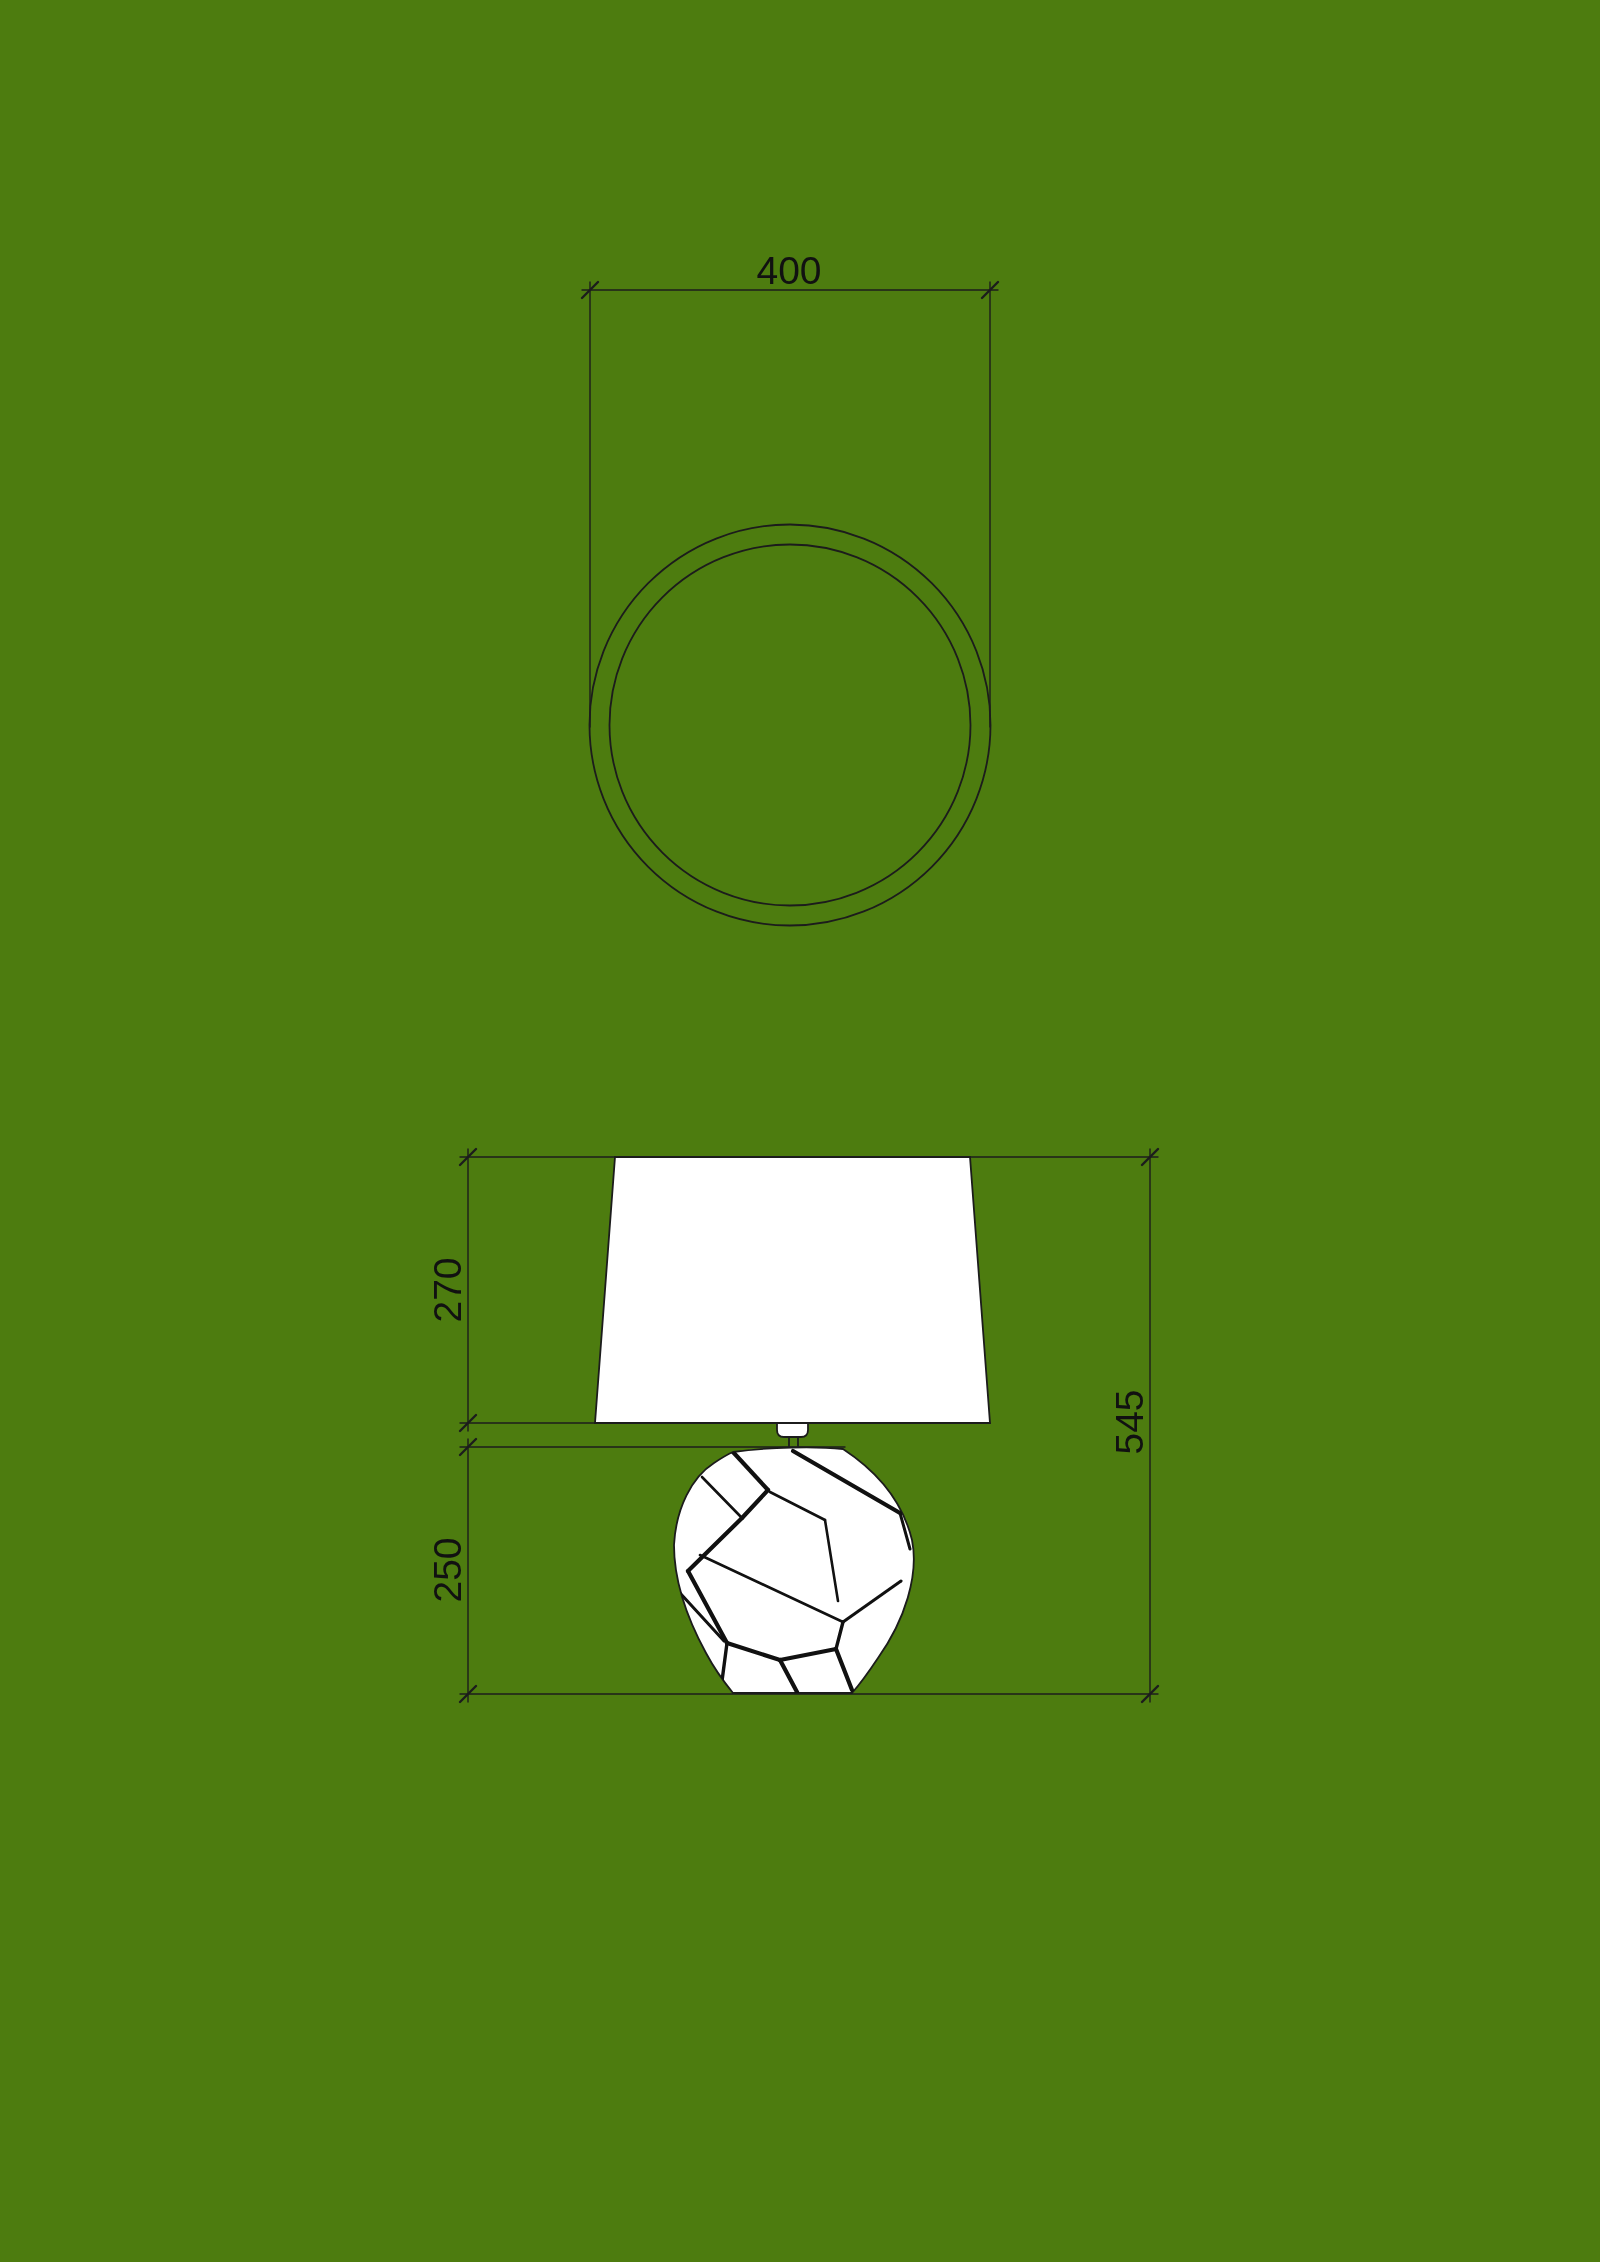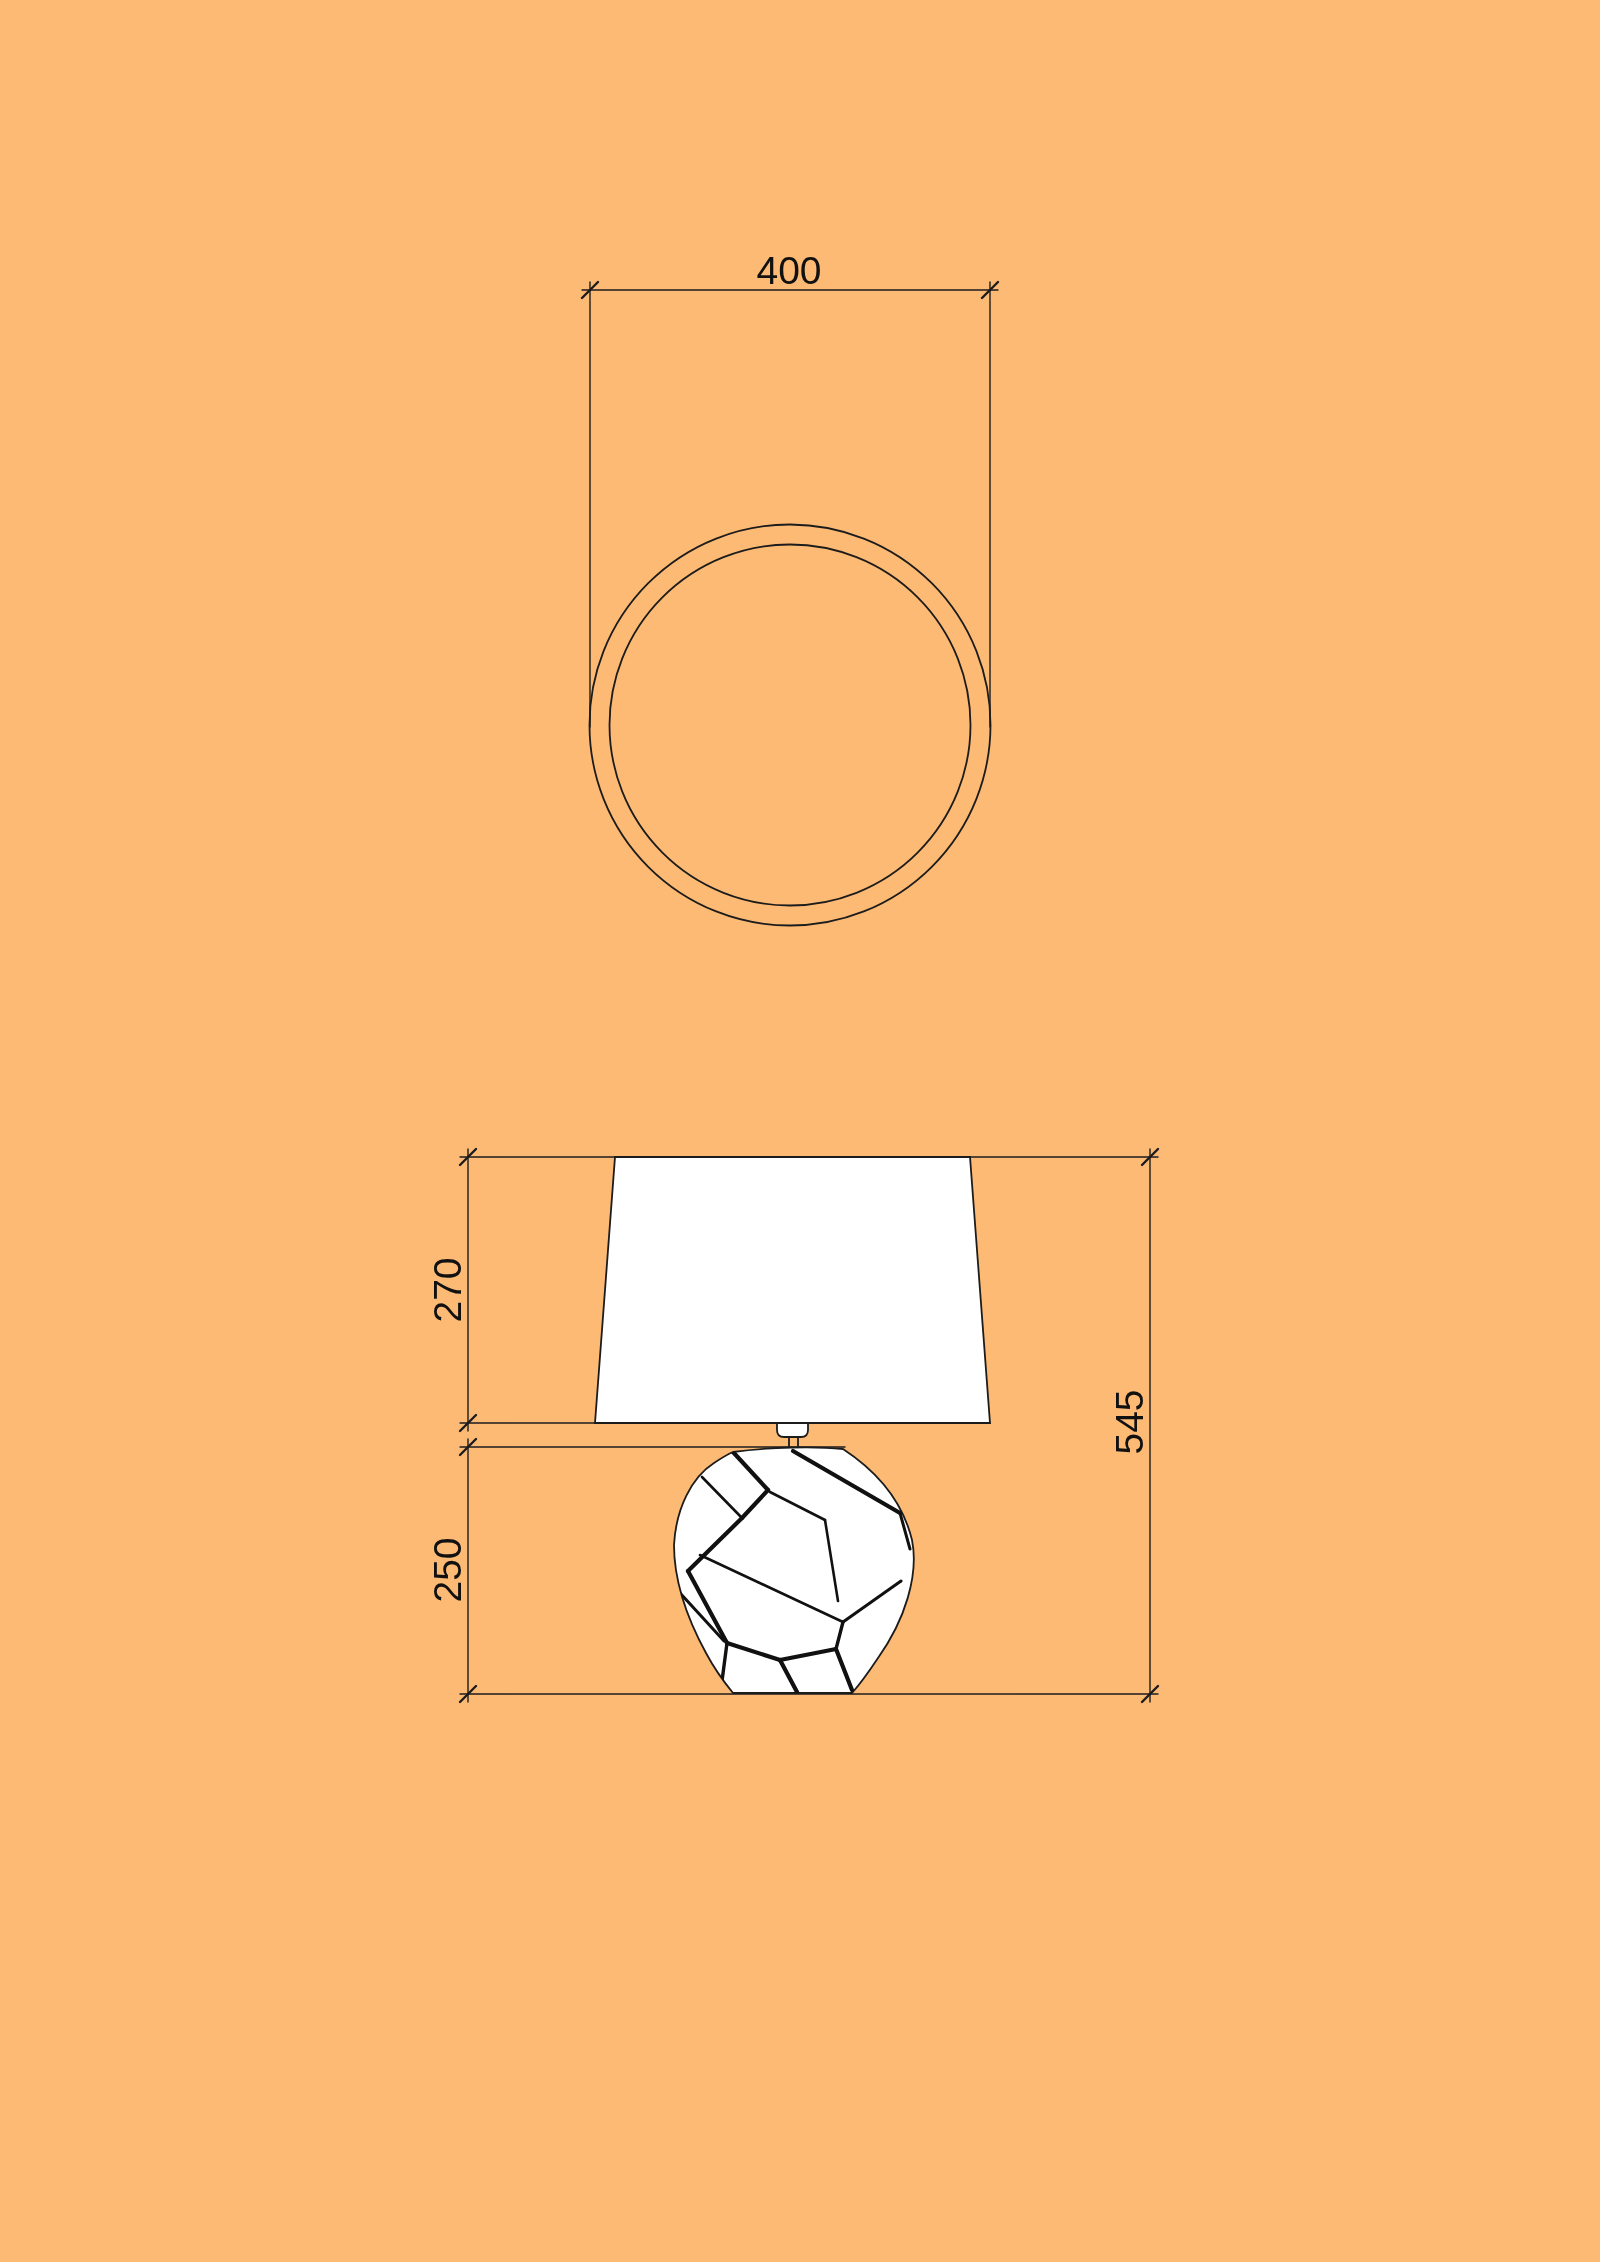--- a/index.html
+++ b/index.html
@@ -4,21 +4,21 @@
 <style>
   html, body {
     margin: 0;
     padding: 0;
     background: #ffffff;
   }
   #page {
     position: relative;
     width: 1600px;
     height: 2262px;
-    background: #fdba74;
+    background: #4d7c0f;
     overflow: hidden;
   }
   #drawing-svg {
     position: absolute;
     inset: 0;
     width: 100%;
     height: 100%;
   }
   text.dim-text {
     font-family: "Liberation Sans", "DejaVu Sans", sans-serif;

